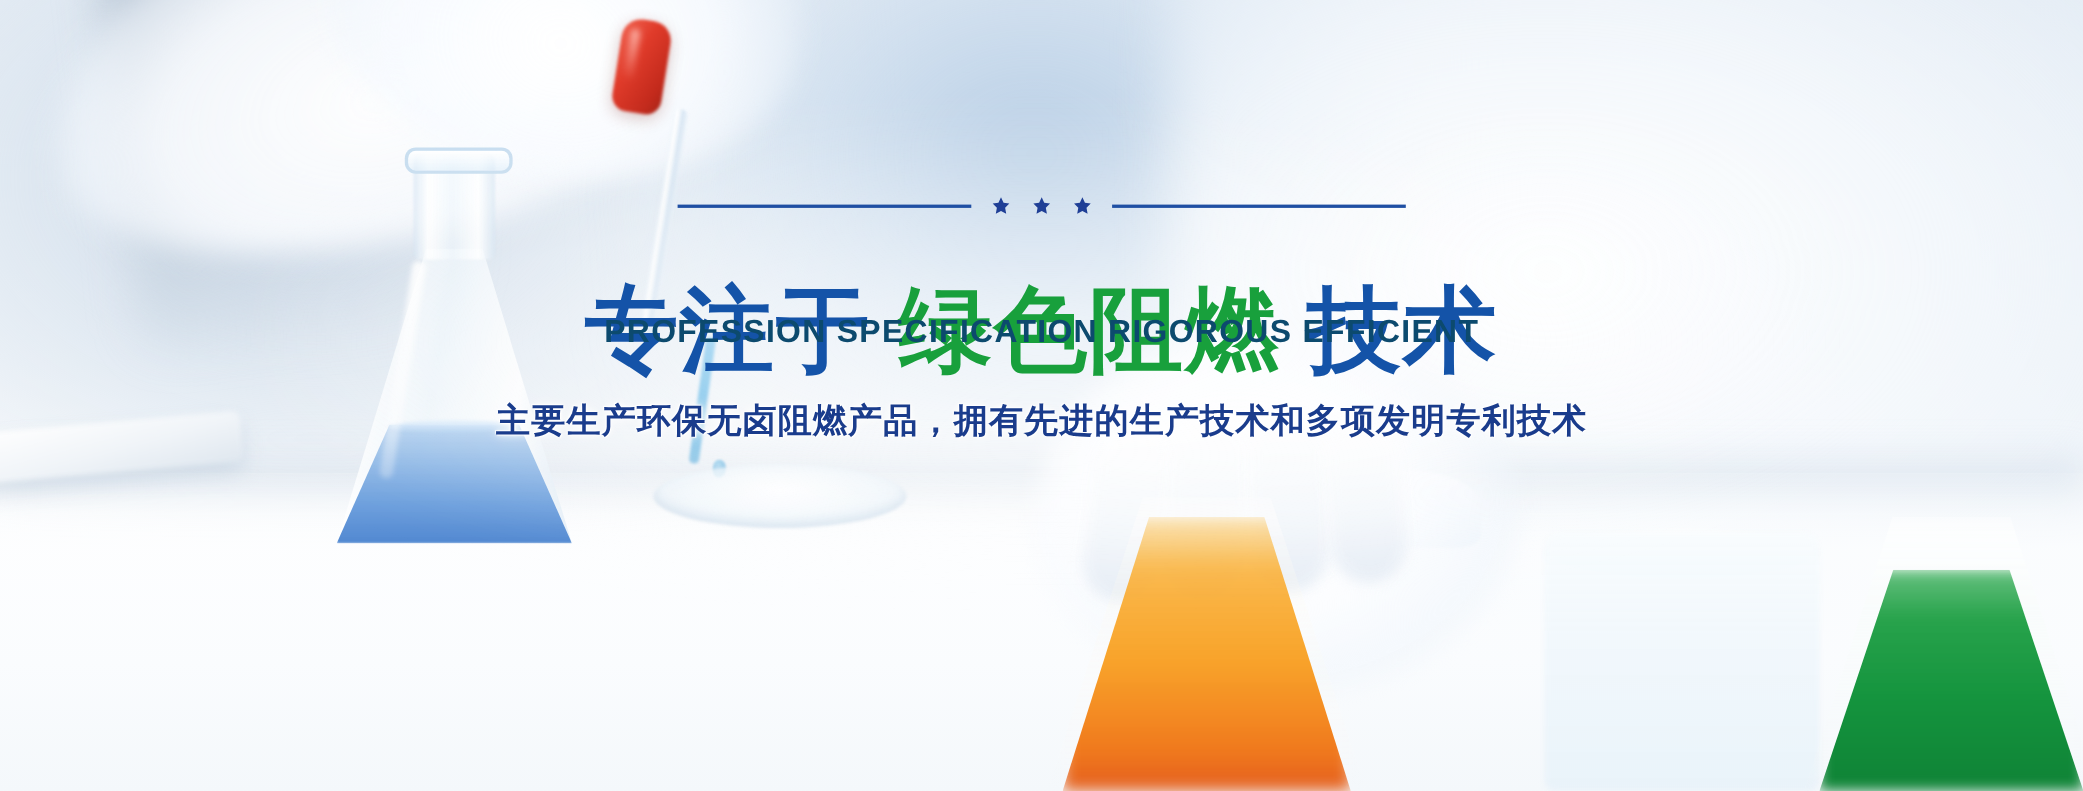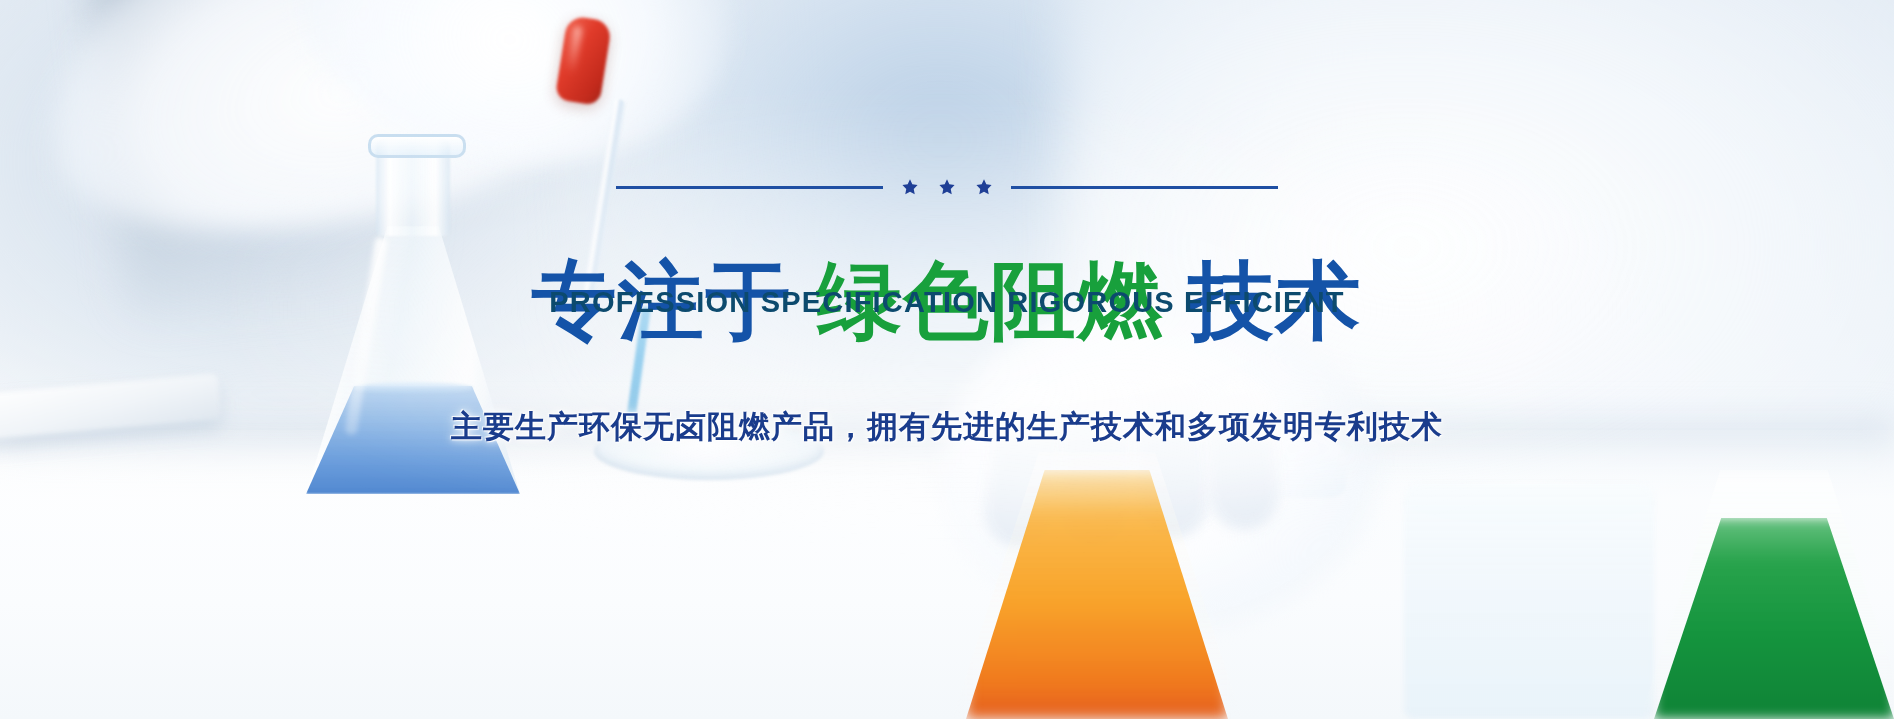--- a/index.html
+++ b/index.html
@@ -487,21 +487,20 @@
     font-weight: 700;
     font-size: 31px;
     letter-spacing: 1px;
     color: #1a3c8c;
     text-shadow:
       0 0 3px rgba(255,255,255,0.95),
       0 0 7px rgba(255,255,255,0.9),
       0 0 13px rgba(255,255,255,0.75),
       1px 1px 0 rgba(255,255,255,0.85),
       -1px -1px 0 rgba(255,255,255,0.85);
-    margin-top: 44px;
   }
 </style>
 </head>
 <body>
 
 <div class="banner">
 
   <div class="photo">
     <div class="bg-base"></div>
     <div class="haze-a"></div>

